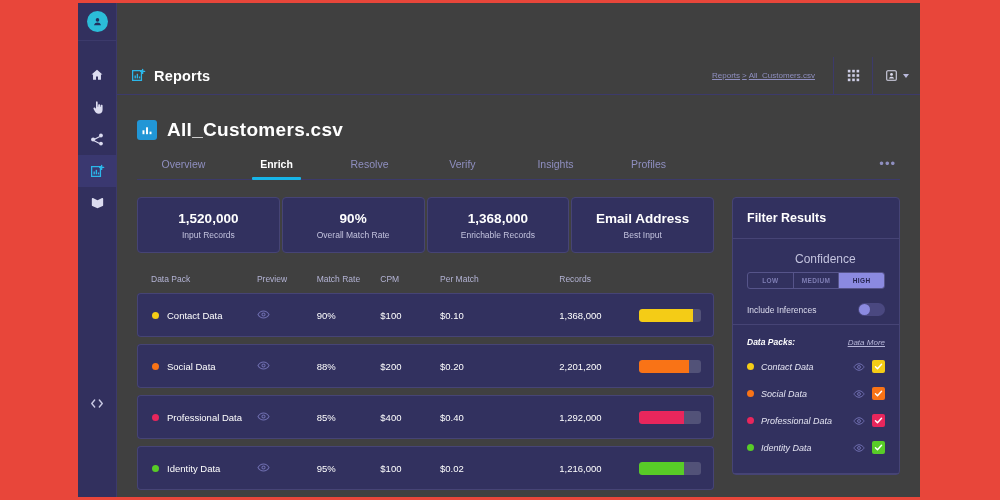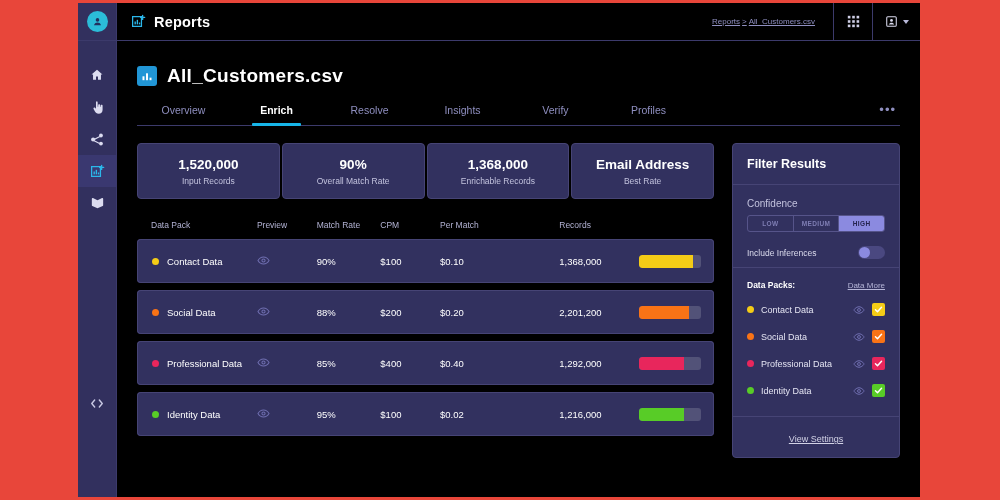--- a/index.html
+++ b/index.html
@@ -10,23 +10,24 @@
     overflow: hidden;
   }
   .frame {
     position: absolute; left: 0; top: 0;
     width: 1000px; height: 500px;
     background: #e8463a;
   }
   .app {
     position: absolute; left: 78px; top: 3px;
     width: 842px; height: 494px;
-    background: #000000;
+    background: #404040;
     display: flex;
     overflow: hidden;
+    align-items: flex-end;
   }
   
   .rail {
     width: 39px; height: 494px;
     background: #32305e;
     border-right: 1px solid #3c3a6b;
     display: flex; flex-direction: column; align-items: center;
     flex: 0 0 39px;
   }
   .rail-top {
@@ -133,40 +134,40 @@
   }
   .bar-fill { height: 100%; border-radius: 3px 0 0 3px; }
   
   .filter {
     width: 168px; flex: 0 0 168px; align-self: flex-start;
     border: 1px solid #464475; border-radius: 4px; background: #32315f;
   }
   .filter-head { padding: 13px 14px; border-bottom: 1px solid #464475; }
   .filter-head h3 { color: #fff; font-size: 12.5px; font-weight: bold; }
   .filter-body { padding: 13px 14px 8px 14px; border-bottom: 1px solid #464475; }
-  .field-lbl { color: #c3c3de; font-size: 10px; margin-bottom: 6px; }
+  .field-lbl { color: #c3c3de; font-size: 12px; margin-bottom: 6px; margin-left: 48px; }
   .seg { display: flex; border: 1px solid #56548a; border-radius: 3px; overflow: hidden; height: 17px; }
   .seg-btn {
     flex: 1; display: flex; align-items: center; justify-content: center;
     font-size: 6.5px; font-weight: bold; letter-spacing: .4px;
     color: #7f7eb4; cursor: pointer; border-right: 1px solid #56548a;
   }
   .seg-btn:last-child { border-right: none; }
   .seg-btn.active { background: #8b8ae0; color: #24234d; }
   .inf-row { display: flex; align-items: center; justify-content: space-between; margin-top: 14px; }
   .inf-lbl { color: #dcdcee; font-size: 8.5px; }
   .toggle {
     width: 27px; height: 13px; border-radius: 7px; background: #4a4880;
     position: relative; cursor: pointer;
   }
   .toggle .knob {
     position: absolute; left: 1px; top: 1px; width: 11px; height: 11px;
     border-radius: 50%; background: #8b8ae0;
   }
-  .packs-sec { padding: 12px 14px 12px 14px; border-bottom: 1px solid #464475; }
+  .packs-sec { padding: 12px 14px 12px 14px; border-bottom: 1px solid #464475; font-style: italic; }
   .packs-head { display: flex; align-items: center; justify-content: space-between; margin-bottom: 6px; }
   .packs-head .pl { color: #ffffff; font-size: 8.5px; font-weight: bold; }
   .learn { color: #b6b6d8; font-size: 8px; text-decoration: underline; cursor: pointer; }
   .pack-row { display: flex; align-items: center; gap: 7px; height: 27px; }
   .pack-row .nm { color: #e4e4f2; font-size: 9px; flex: 1; white-space: nowrap; }
   .chk {
     width: 13px; height: 13px; border-radius: 2px;
     display: flex; align-items: center; justify-content: center; cursor: pointer;
   }
   .chk svg { display: block; }
@@ -280,22 +281,22 @@
             <rect x="11.4" y="10.2" width="2.6" height="3.4"></rect>
           </svg>
         </div>
         <span class="page-title">All_Customers.csv</span>
       </div>
 
       <div class="tabs">
         <div class="tab">Overview</div>
         <div class="tab active">Enrich</div>
         <div class="tab">Resolve</div>
+        <div class="tab">Verify</div>
         <div class="tab">Insights</div>
-        <div class="tab">Verify</div>
         <div class="tab">Profiles</div>
         <div class="tabs-more">•••</div>
       </div>
 
       <div class="split">
 
         <div class="left-pane">
 
           <div class="stats">
             <div class="stat">
@@ -305,21 +306,21 @@
             <div class="stat">
               <div class="stat-val">90%</div>
               <div class="stat-lbl">Overall Match Rate</div>
             </div>
             <div class="stat">
               <div class="stat-val">1,368,000</div>
               <div class="stat-lbl">Enrichable Records</div>
             </div>
             <div class="stat">
               <div class="stat-val">Email Address</div>
-              <div class="stat-lbl">Best Rate</div>
+              <div class="stat-lbl">Best Input</div>
             </div>
           </div>
 
           <table class="packs">
             <thead>
               <tr>
                 <th style="width:120px">Data Pack</th>
                 <th style="width:60px">Preview</th>
                 <th style="width:64px">Match Rate</th>
                 <th style="width:60px">CPM</th>
@@ -500,22 +501,19 @@
                     <circle cx="12" cy="12" r="2.9"></circle>
               </svg>
               <span class="chk" style="background: rgb(88, 204, 39);">
                 <svg width="9" height="9" viewBox="0 0 16 16" fill="none" stroke="#ffffff" stroke-width="2.6" stroke-linecap="round" stroke-linejoin="round">
                       <path d="M2.6 8.4 6.2 12 13.4 4.2"></path>
                     </svg>
               </span>
             </div>
           </div>
 
-          <div class="filter-foot">
-            <span class="view-settings">View Settings</span>
-          </div>
         </div>
 
       </div>
     </div>
   </div>
 </div>
 </div>
 
 </body></html>

